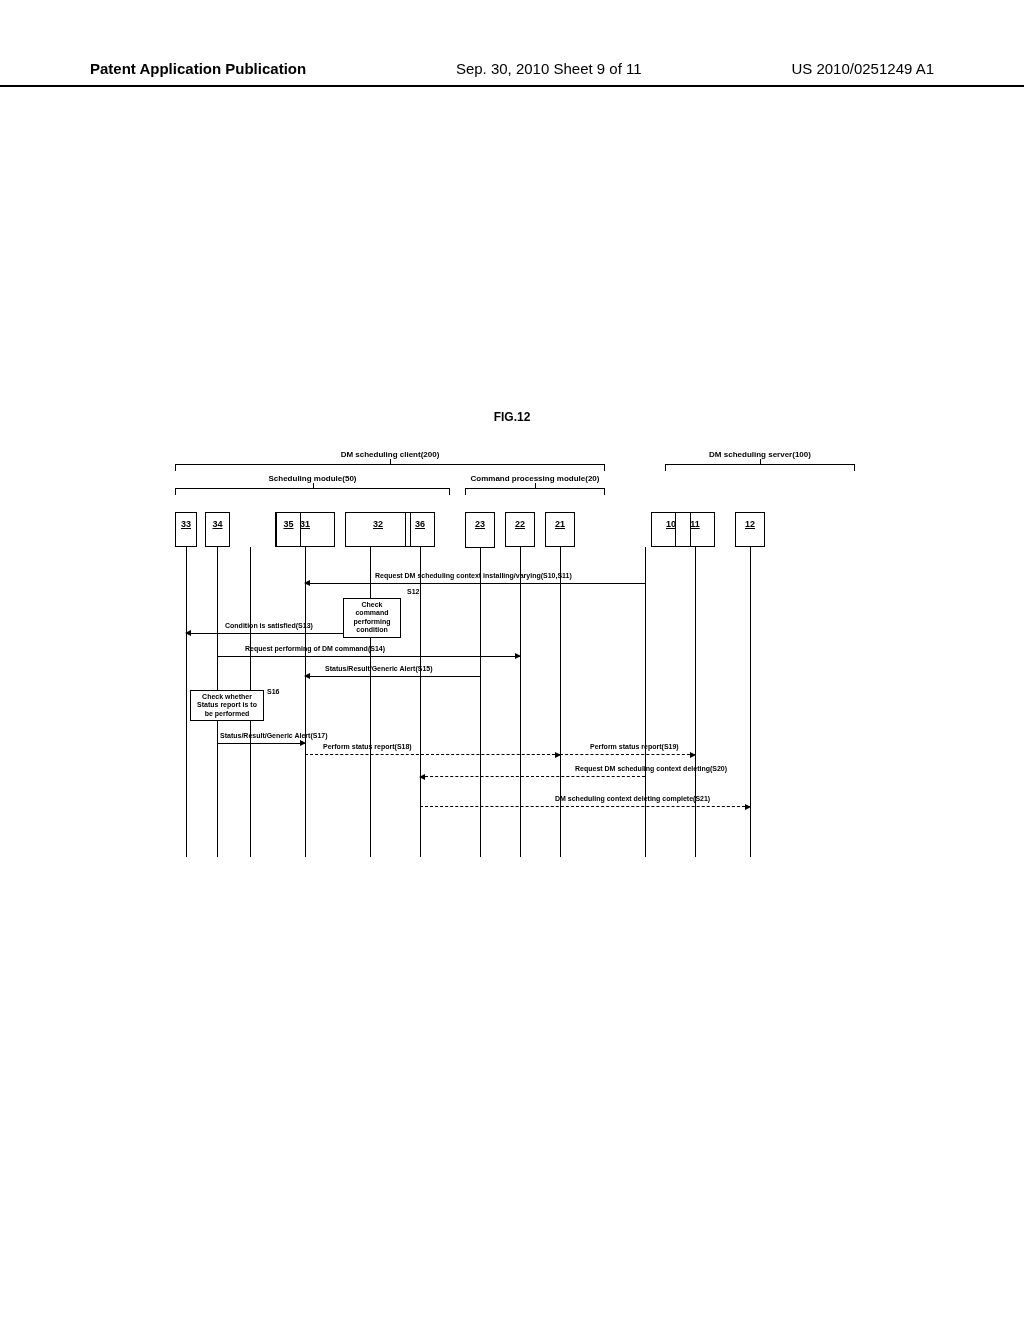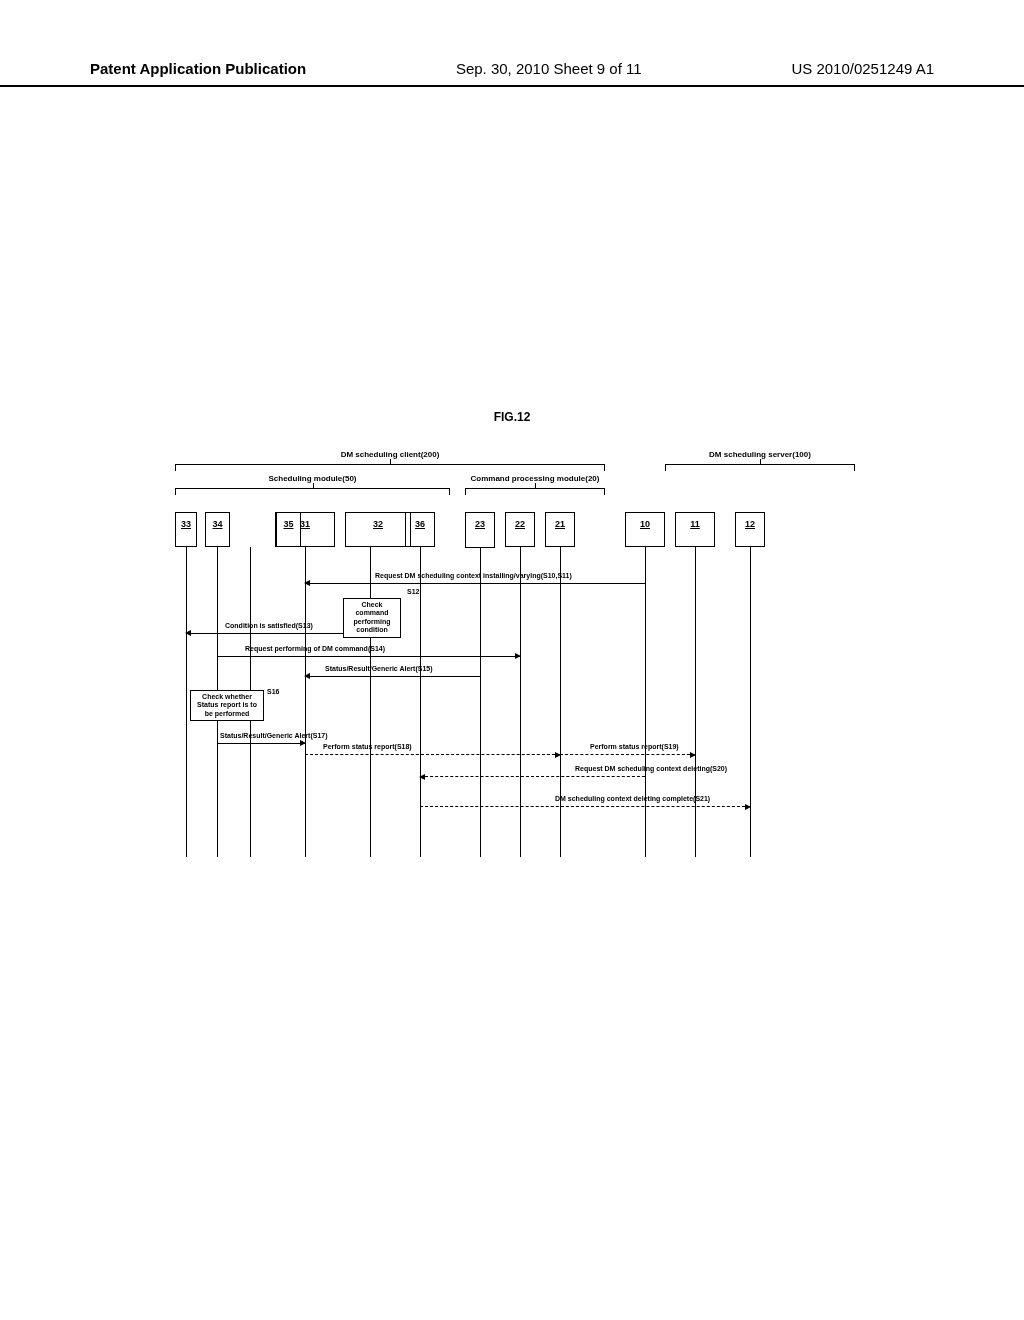--- a/index.html
+++ b/index.html
@@ -167,21 +167,21 @@
 
   <div class="column-box" style="top:62px; left:0; width:22px; height:35px;">33</div>
   <div class="column-box" style="top:62px; left:30px; width:25px; height:35px;">34</div>
   <div class="column-box" style="top:62px; left:63px; width:25px; height:35px;margin-left:38px;">35</div>
   <div class="column-box" style="top:62px; left:100px; width:60px; height:35px;">31</div>
   <div class="column-box" style="top:62px; left:170px; width:66px; height:35px;">32</div>
   <div class="column-box" style="top:62px; left:230px; width:30px; height:35px;">36</div>
   <div class="column-box" style="top:62px; left:290px; width:30px; height:36px;">23</div>
   <div class="column-box" style="top:62px; left:330px; width:30px; height:35px;">22</div>
   <div class="column-box" style="top:62px; left:370px; width:30px; height:35px;">21</div>
-  <div class="column-box" style="top:62px; left:450px; width:40px; height:35px;">10</div>
+  <div class="column-box" style="top:62px; left:476px; width:40px; height:35px;">10</div>
   <div class="column-box" style="top:62px; left:500px; width:40px; height:35px;">11</div>
   <div class="column-box" style="top:62px; left:560px; width:30px; height:35px;">12</div>
 
   <div class="lifeline" style="top:97px; left:11px; height:310px;"></div>
   <div class="lifeline" style="top:97px; left:42px; height:310px;"></div>
   <div class="lifeline" style="top:97px; left:75px; height:310px;"></div>
   <div class="lifeline" style="top:97px; left:130px; height:310px;"></div>
   <div class="lifeline" style="top:97px; left:195px; height:310px;"></div>
   <div class="lifeline" style="top:97px; left:245px; height:310px;"></div>
   <div class="lifeline" style="top:97px; left:305px; height:310px;"></div>

